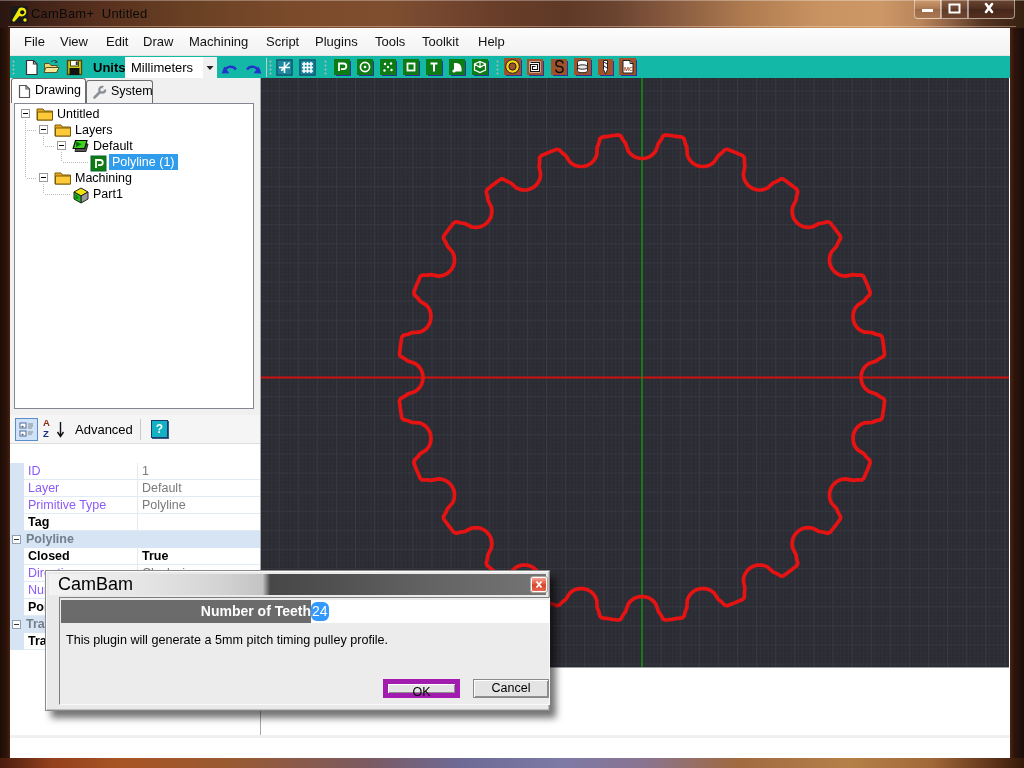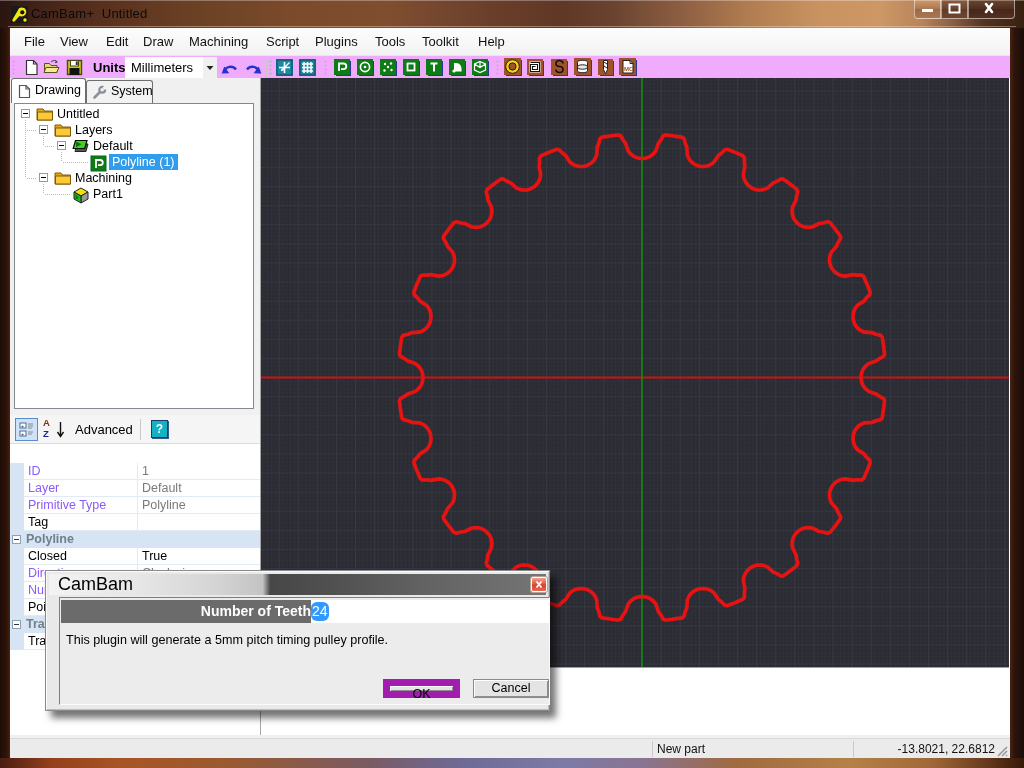--- a/index.html
+++ b/index.html
@@ -21,21 +21,21 @@
 #btnclose{ left:968px; width:47px; border-bottom-right-radius:4px; background:linear-gradient(#6a4630,#4e2e20 50%,#442619 50%,#55301f); }
 #winleft  { left:0; top:28px; width:10px; height:730px; background:linear-gradient(90deg,#1c0d07,#2c1309 55%,#35180c 80%,#4a2414); }
 #winright { left:1010px; top:28px; width:14px; height:730px; background:linear-gradient(90deg,#4a2414,#2e140b 30%,#22100a 70%,#190b06); }
 #winbottom{ left:0; top:758px; width:1024px; height:10px;
   background:linear-gradient(90deg,#4a1d10 0%,#93401c 5%,#a85526 12%,#9a5a30 22%,#7a5a62 36%,#6e6a96 45%,#7d7aa6 55%,#8a7490 63%,#a06a40 72%,#b58048 83%,#a06838 91%,#5e3319 97%,#341708 100%); }
 #client { left:10px; top:28px; width:1000px; height:730px; background:#fff; }
 
 
 #menubar { left:0; top:0; width:1000px; height:27px; background:linear-gradient(#fdfdfd,#f2f2f2); }
 .mi { position:absolute; top:0; height:27px; line-height:27px; font-size:13px; color:#111; }
-#toolbar { left:0; top:27px; width:1000px; height:23px; background:#f0abfc; border-top:1px solid #e6e6e6; }
+#toolbar { left:0; top:27px; width:1000px; height:23px; background:#14b8a6; border-top:1px solid #e6e6e6; }
 .tbi { position:absolute; top:3px; width:17px; height:17px; }
 .grip { position:absolute; top:4px; width:3px; height:15px;
   background-image:radial-gradient(circle at 1.5px 1.5px,#b2b6bc 0.9px,transparent 1.1px);
   background-size:3px 4px; }
 .tsep { position:absolute; top:2px; width:1px; height:19px; background:#c9c9c9; }
 
 
 #leftpanel { left:0; top:50px; width:250px; height:657px; background:#f0f0f0; }
 #splitv { left:250px; top:50px; width:1px; height:657px; background:#a7a7a7; }
 .tab { position:absolute; font-size:12.5px; color:#000; background:#fff; border:1px solid #6e6e6e; border-bottom:none; border-radius:3px 3px 0 0; }
@@ -53,21 +53,21 @@
 #propgrid { left:0; top:416px; width:250px; height:291px; background:#fff; font-size:12.5px; }
 .prow { position:absolute; left:0; width:250px; height:17px; line-height:17px; border-bottom:1px solid #e1ebf5; }
 .prow .ind { position:absolute; left:0; top:0; width:14px; height:17px; background:#d6e4f3; }
 .prow .nm { position:absolute; left:18px; top:0; color:#8b5cf6; }
 .prow .vl { position:absolute; left:132px; top:0; color:#7a7a7a; }
 .prow .vsep { position:absolute; left:127px; top:0; width:1px; height:17px; background:#e1ebf5; }
 .pcat { position:absolute; left:0; width:250px; height:17px; line-height:17px; background:#d6e4f3; color:#72808c; font-weight:bold; }
 .pcat .cbox { position:absolute; left:2px; top:4px; width:9px; height:9px; background:#fff; border:1px solid #8ea0b5; }
 .pcat .cbox::after { content:""; position:absolute; left:1px; top:3px; width:5px; height:1px; background:#333; }
 .pcat .ct { position:absolute; left:16px; }
-.bold { font-weight:normal; color:#000 !important;text-align:right; }
+.bold { font-weight:bold; color:#000 !important;text-align:right; }
 
 
 #canvas { left:251px; top:50px; width:748px; height:589px; background:#2b2b33; }
 #belowcanvas { left:251px; top:639px; width:748px; height:68px; background:#fff; border-top:1px solid #9aa0a6; }
 #strip { left:0; top:707px; width:1000px; height:3px; background:#f0f0f0; }
 #statusbar { left:0; top:710px; width:1000px; height:20px; background:#ebebeb; border-top:1px solid #d9d9d9; font-size:12px; color:#111; }
 
 
 #dialog { left:45px; top:570px; width:505px; height:141px; background:#e9e9e9;
   border:1px solid #8a8a8a; box-shadow:inset 1px 1px 0 #fbfbfb, inset -1px -1px 0 #bdbdbd, 6px 7px 7px rgba(0,0,0,.55); z-index:50; }
@@ -79,21 +79,21 @@
   color:#fff; font-size:10px; font-weight:bold; line-height:13px; text-align:center; }
 #dlgpanel { left:13px; top:26px; width:491px; height:108px; background:#ececec;
   border:1px solid; border-color:#7e7e7e #fafafa #fafafa #7e7e7e; }
 #dlglabel { left:1px; top:2px; width:250px; height:23px; background:#6b6b6b; color:#fff;
   font-weight:bold; font-size:14px; line-height:23px; text-align:right; }
 #dlginput { left:251px; top:2px; width:238px; height:23px; background:#fff; font-size:14px; line-height:23px; }
 #dlginput span { background:#3199ff; color:#fff; padding:1px 1px 2px 1px;border-radius:6px; }
 #dlgtext { left:6px; top:35px; font-size:12.6px; color:#000; }
 .dlgbtn { position:absolute; top:81px; height:19px; background:#e4e4e4; font-size:12.5px;
   text-align:center; line-height:17px; box-shadow:inset 1px 1px 0 #fff, inset -1px -1px 0 #8f8f8f; }
-#btnok { left:323px; width:77px; border:7px solid #a21caf; }
+#btnok { left:323px; width:77px; border:5px solid #a21caf; }
 #btncancel { left:413px; width:76px; border:1px solid #8a8a8a; }
 </style>
 </head>
 <body>
 <div id="titlebar" class="abs">
   <svg id="titleicon" class="abs" viewBox="0 0 17 17">
     <rect x="0" y="0" width="17" height="17" fill="#1a1a1a"></rect>
     <path d="M10.5 1.5 C14.5 1.5 16 4.5 15 7.5 C14 10.2 10.5 11 8.5 10 L3.5 15.5 C2 16 1 15 1.5 13.5 L6.5 5 C7.5 2.5 8.5 1.5 10.5 1.5 Z" fill="#f2e90c"></path>
     <circle cx="11.3" cy="6.3" r="2.1" fill="#111"></circle>
     <circle cx="14" cy="14" r="1.7" fill="#f2e90c"></circle>
@@ -435,31 +435,20 @@
       </defs>
       <rect width="748" height="589" fill="url(#gmaj)"></rect>
       <rect width="748" height="589" fill="url(#gmin)"></rect>
       <line x1="0" y1="299.5" x2="748" y2="299.5" stroke="#cd1212" stroke-width="1.8"></line>
       <line x1="381" y1="0" x2="381" y2="589" stroke="#0c980c" stroke-width="1.4"></line>
       <path d="M 412.8 58.0 L 410.7 57.7 408.6 57.5 406.5 57.2 404.3 57.0 402.1 58.0 399.7 62.4 397.4 65.3 394.9 72.8 392.7 75.5 390.7 77.3 388.7 78.6 386.8 79.4 384.8 80.0 382.9 80.4 381.0 80.5 379.1 80.4 377.2 80.0 375.2 79.4 373.3 78.6 371.3 77.3 369.3 75.5 367.1 72.8 364.6 65.3 362.3 62.4 359.9 58.0 357.7 57.0 355.5 57.2 353.4 57.5 351.3 57.7 349.2 58.0 347.1 58.3 345.0 58.6 342.9 58.9 340.8 59.2 338.9 60.7 337.7 65.7 336.2 69.1 335.7 76.9 334.4 80.1 332.9 82.4 331.3 84.1 329.6 85.5 327.9 86.5 326.1 87.4 324.3 88.0 322.4 88.3 320.5 88.5 318.5 88.4 316.4 88.1 314.1 87.4 311.7 86.2 308.9 84.1 304.6 77.5 301.6 75.3 298.1 71.7 295.7 71.3 293.7 72.1 291.7 72.9 289.7 73.6 287.8 74.4 285.8 75.3 283.9 76.1 281.9 77.0 280.0 77.8 278.5 79.8 278.6 84.8 278.1 88.5 279.6 96.2 279.2 99.6 278.3 102.2 277.2 104.3 276.0 106.0 274.6 107.5 273.1 108.8 271.5 109.8 269.8 110.7 268.0 111.4 266.0 111.8 263.8 112.0 261.5 111.9 258.8 111.4 255.6 110.1 249.7 104.9 246.3 103.5 241.9 100.9 239.5 101.2 237.8 102.4 236.1 103.7 234.4 105.0 232.7 106.2 231.0 107.5 229.4 108.9 227.7 110.2 226.1 111.5 225.2 113.8 226.5 118.7 227.0 122.3 230.5 129.4 230.9 132.8 230.7 135.5 230.2 137.8 229.5 139.8 228.5 141.6 227.4 143.2 226.1 144.6 224.7 145.9 223.1 147.0 221.3 148.0 219.3 148.7 217.0 149.2 214.3 149.4 210.9 149.0 203.8 145.5 200.2 145.0 195.3 143.7 193.0 144.6 191.7 146.2 190.4 147.9 189.0 149.5 187.7 151.2 186.5 152.9 185.2 154.6 183.9 156.3 182.7 158.0 182.4 160.4 185.0 164.8 186.4 168.2 191.6 174.1 192.9 177.3 193.4 180.0 193.5 182.3 193.3 184.5 192.9 186.5 192.2 188.3 191.3 190.0 190.3 191.6 189.0 193.1 187.5 194.5 185.8 195.7 183.7 196.8 181.1 197.7 177.7 198.1 170.0 196.6 166.3 197.1 161.3 197.0 159.3 198.5 158.5 200.4 157.6 202.4 156.8 204.3 155.9 206.3 155.1 208.2 154.4 210.2 153.6 212.2 152.8 214.2 153.2 216.6 156.8 220.1 159.0 223.1 165.6 227.4 167.7 230.2 168.9 232.6 169.6 234.9 169.9 237.0 170.0 239.0 169.8 240.9 169.5 242.8 168.9 244.6 168.0 246.4 167.0 248.1 165.6 249.8 163.9 251.4 161.6 252.9 158.4 254.2 150.6 254.7 147.2 256.2 142.2 257.4 140.7 259.3 140.4 261.4 140.1 263.5 139.8 265.6 139.5 267.7 139.2 269.8 139.0 271.9 138.7 274.0 138.5 276.2 139.5 278.4 143.9 280.8 146.8 283.1 154.3 285.6 157.0 287.8 158.8 289.8 160.1 291.8 160.9 293.7 161.5 295.7 161.9 297.6 162.0 299.5 161.9 301.4 161.5 303.3 160.9 305.3 160.1 307.2 158.8 309.2 157.0 311.2 154.3 313.4 146.8 315.9 143.9 318.2 139.5 320.6 138.5 322.8 138.7 325.0 139.0 327.1 139.2 329.2 139.5 331.3 139.8 333.4 140.1 335.5 140.4 337.6 140.7 339.7 142.2 341.6 147.2 342.8 150.6 344.3 158.4 344.8 161.6 346.1 163.9 347.6 165.6 349.2 167.0 350.9 168.0 352.6 168.9 354.4 169.5 356.2 169.8 358.1 170.0 360.0 169.9 362.0 169.6 364.1 168.9 366.4 167.7 368.8 165.6 371.6 159.0 375.9 156.8 378.9 153.2 382.4 152.8 384.8 153.6 386.8 154.4 388.8 155.1 390.8 155.9 392.7 156.8 394.7 157.6 396.6 158.5 398.6 159.3 400.5 161.3 402.0 166.3 401.9 170.0 402.4 177.7 400.9 181.1 401.3 183.7 402.2 185.8 403.3 187.5 404.5 189.0 405.9 190.3 407.4 191.3 409.0 192.2 410.7 192.9 412.5 193.3 414.5 193.5 416.7 193.4 419.0 192.9 421.7 191.6 424.9 186.4 430.8 185.0 434.2 182.4 438.6 182.7 441.0 183.9 442.7 185.2 444.4 186.5 446.1 187.7 447.8 189.0 449.5 190.4 451.1 191.7 452.8 193.0 454.4 195.3 455.3 200.2 454.0 203.8 453.5 210.9 450.0 214.3 449.6 217.0 449.8 219.3 450.3 221.3 451.0 223.1 452.0 224.7 453.1 226.1 454.4 227.4 455.8 228.5 457.4 229.5 459.2 230.2 461.2 230.7 463.5 230.9 466.2 230.5 469.6 227.0 476.7 226.5 480.3 225.2 485.2 226.1 487.5 227.7 488.8 229.4 490.1 231.0 491.5 232.7 492.8 234.4 494.0 236.1 495.3 237.8 496.6 239.5 497.8 241.9 498.1 246.3 495.5 249.7 494.1 255.6 488.9 258.8 487.6 261.5 487.1 263.8 487.0 266.0 487.2 268.0 487.6 269.8 488.3 271.5 489.2 273.1 490.2 274.6 491.5 276.0 493.0 277.2 494.7 278.3 496.8 279.2 499.4 279.6 502.8 278.1 510.5 278.6 514.2 278.5 519.2 280.0 521.2 281.9 522.0 283.9 522.9 285.8 523.7 287.8 524.6 289.7 525.4 291.7 526.1 293.7 526.9 295.7 527.7 298.1 527.3 301.6 523.7 304.6 521.5 308.9 514.9 311.7 512.8 314.1 511.6 316.4 510.9 318.5 510.6 320.5 510.5 322.4 510.7 324.3 511.0 326.1 511.6 327.9 512.5 329.6 513.5 331.3 514.9 332.9 516.6 334.4 518.9 335.7 522.1 336.2 529.9 337.7 533.3 338.9 538.3 340.8 539.8 342.9 540.1 345.0 540.4 347.1 540.7 349.2 541.0 351.3 541.3 353.4 541.5 355.5 541.8 357.7 542.0 359.9 541.0 362.3 536.6 364.6 533.7 367.1 526.2 369.3 523.5 371.3 521.7 373.3 520.4 375.2 519.6 377.2 519.0 379.1 518.6 381.0 518.5 382.9 518.6 384.8 519.0 386.8 519.6 388.7 520.4 390.7 521.7 392.7 523.5 394.9 526.2 397.4 533.7 399.7 536.6 402.1 541.0 404.3 542.0 406.5 541.8 408.6 541.5 410.7 541.3 412.8 541.0 414.9 540.7 417.0 540.4 419.1 540.1 421.2 539.8 423.1 538.3 424.3 533.3 425.8 529.9 426.3 522.1 427.6 518.9 429.1 516.6 430.7 514.9 432.4 513.5 434.1 512.5 435.9 511.6 437.7 511.0 439.6 510.7 441.5 510.5 443.5 510.6 445.6 510.9 447.9 511.6 450.3 512.8 453.1 514.9 457.4 521.5 460.4 523.7 463.9 527.3 466.3 527.7 468.3 526.9 470.3 526.1 472.3 525.4 474.2 524.6 476.2 523.7 478.1 522.9 480.1 522.0 482.0 521.2 483.5 519.2 483.4 514.2 483.9 510.5 482.4 502.8 482.8 499.4 483.7 496.8 484.8 494.7 486.0 493.0 487.4 491.5 488.9 490.2 490.5 489.2 492.2 488.3 494.0 487.6 496.0 487.2 498.2 487.0 500.5 487.1 503.2 487.6 506.4 488.9 512.3 494.1 515.7 495.5 520.1 498.1 522.5 497.8 524.2 496.6 525.9 495.3 527.6 494.0 529.3 492.8 531.0 491.5 532.6 490.1 534.3 488.8 535.9 487.5 536.8 485.2 535.5 480.3 535.0 476.7 531.5 469.6 531.1 466.2 531.3 463.5 531.8 461.2 532.5 459.2 533.5 457.4 534.6 455.8 535.9 454.4 537.3 453.1 538.9 452.0 540.7 451.0 542.7 450.3 545.0 449.8 547.7 449.6 551.1 450.0 558.2 453.5 561.8 454.0 566.7 455.3 569.0 454.4 570.3 452.8 571.6 451.1 573.0 449.5 574.3 447.8 575.5 446.1 576.8 444.4 578.1 442.7 579.3 441.0 579.6 438.6 577.0 434.2 575.6 430.8 570.4 424.9 569.1 421.7 568.6 419.0 568.5 416.7 568.7 414.5 569.1 412.5 569.8 410.7 570.7 409.0 571.7 407.4 573.0 405.9 574.5 404.5 576.2 403.3 578.3 402.2 580.9 401.3 584.3 400.9 592.0 402.4 595.7 401.9 600.7 402.0 602.7 400.5 603.5 398.6 604.4 396.6 605.2 394.7 606.1 392.7 606.9 390.8 607.6 388.8 608.4 386.8 609.2 384.8 608.8 382.4 605.2 378.9 603.0 375.9 596.4 371.6 594.3 368.8 593.1 366.4 592.4 364.1 592.1 362.0 592.0 360.0 592.2 358.1 592.5 356.2 593.1 354.4 594.0 352.6 595.0 350.9 596.4 349.2 598.1 347.6 600.4 346.1 603.6 344.8 611.4 344.3 614.8 342.8 619.8 341.6 621.3 339.7 621.6 337.6 621.9 335.5 622.2 333.4 622.5 331.3 622.8 329.2 623.0 327.1 623.3 325.0 623.5 322.8 622.5 320.6 618.1 318.2 615.2 315.9 607.7 313.4 605.0 311.2 603.2 309.2 601.9 307.2 601.1 305.3 600.5 303.3 600.1 301.4 600.0 299.5 600.1 297.6 600.5 295.7 601.1 293.7 601.9 291.8 603.2 289.8 605.0 287.8 607.7 285.6 615.2 283.1 618.1 280.8 622.5 278.4 623.5 276.2 623.3 274.0 623.0 271.9 622.8 269.8 622.5 267.7 622.2 265.6 621.9 263.5 621.6 261.4 621.3 259.3 619.8 257.4 614.8 256.2 611.4 254.7 603.6 254.2 600.4 252.9 598.1 251.4 596.4 249.8 595.0 248.1 594.0 246.4 593.1 244.6 592.5 242.8 592.2 240.9 592.0 239.0 592.1 237.0 592.4 234.9 593.1 232.6 594.3 230.2 596.4 227.4 603.0 223.1 605.2 220.1 608.8 216.6 609.2 214.2 608.4 212.2 607.6 210.2 606.9 208.2 606.1 206.3 605.2 204.3 604.4 202.4 603.5 200.4 602.7 198.5 600.7 197.0 595.7 197.1 592.0 196.6 584.3 198.1 580.9 197.7 578.3 196.8 576.2 195.7 574.5 194.5 573.0 193.1 571.7 191.6 570.7 190.0 569.8 188.3 569.1 186.5 568.7 184.5 568.5 182.3 568.6 180.0 569.1 177.3 570.4 174.1 575.6 168.2 577.0 164.8 579.6 160.4 579.3 158.0 578.1 156.3 576.8 154.6 575.5 152.9 574.3 151.2 573.0 149.5 571.6 147.9 570.3 146.2 569.0 144.6 566.7 143.7 561.8 145.0 558.2 145.5 551.1 149.0 547.7 149.4 545.0 149.2 542.7 148.7 540.7 148.0 538.9 147.0 537.3 145.9 535.9 144.6 534.6 143.2 533.5 141.6 532.5 139.8 531.8 137.8 531.3 135.5 531.1 132.8 531.5 129.4 535.0 122.3 535.5 118.7 536.8 113.8 535.9 111.5 534.3 110.2 532.6 108.9 531.0 107.5 529.3 106.2 527.6 105.0 525.9 103.7 524.2 102.4 522.5 101.2 520.1 100.9 515.7 103.5 512.3 104.9 506.4 110.1 503.2 111.4 500.5 111.9 498.2 112.0 496.0 111.8 494.0 111.4 492.2 110.7 490.5 109.8 488.9 108.8 487.4 107.5 486.0 106.0 484.8 104.3 483.7 102.2 482.8 99.6 482.4 96.2 483.9 88.5 483.4 84.8 483.5 79.8 482.0 77.8 480.1 77.0 478.1 76.1 476.2 75.3 474.2 74.4 472.3 73.6 470.3 72.9 468.3 72.1 466.3 71.3 463.9 71.7 460.4 75.3 457.4 77.5 453.1 84.1 450.3 86.2 447.9 87.4 445.6 88.1 443.5 88.4 441.5 88.5 439.6 88.3 437.7 88.0 435.9 87.4 434.1 86.5 432.4 85.5 430.7 84.1 429.1 82.4 427.6 80.1 426.3 76.9 425.8 69.1 424.3 65.7 423.1 60.7 421.2 59.2 419.1 58.9 417.0 58.6 414.9 58.3 Z" fill="none" stroke="#e61313" stroke-width="3.7" stroke-linejoin="round"></path>
     </svg>
   </div>
   <div id="belowcanvas" class="abs"></div>
   <div id="strip" class="abs"></div>
-  <div id="statusbar" class="abs">
-    <div class="abs" style="left:642px;top:2px;width:1px;height:16px;background:#c9c9c9"></div>
-    <div class="abs" style="left:843px;top:2px;width:1px;height:16px;background:#c9c9c9"></div>
-    <div class="abs" style="left:647px;top:3px">New part</div>
-    <div class="abs" style="right:15px;top:3px">-13.8021, 22.6812</div>
-    <svg class="abs" style="right:2px;top:6px" width="12" height="12" viewBox="0 0 12 12">
-        <g stroke="#9a9a9a" stroke-width="1.6">
-          <path d="M11 2 L2 11 M11 6 L6 11 M11 10 L10 11"></path>
-        </g>
-      </svg>
-  </div>
 </div>
 <div id="dialog" class="abs">
   <div id="dlgtitle" class="abs"><span style="margin-left:9px">CamBam</span></div>
   <div id="dlgclose" class="abs"><svg width="14" height="13" viewBox="0 0 14 13">
         <path d="M4.5 3.5 L9.5 9.5 M9.5 3.5 L4.5 9.5" stroke="#fff" stroke-width="1.8"></path>
       </svg></div>
   <div id="dlgpanel" class="abs">
     <div id="dlglabel" class="abs">Number of Teeth</div>
     <div id="dlginput" class="abs"><span>24</span></div>
     <div id="dlgtext" class="abs">This plugin will generate a 5mm pitch timing pulley profile.</div>

